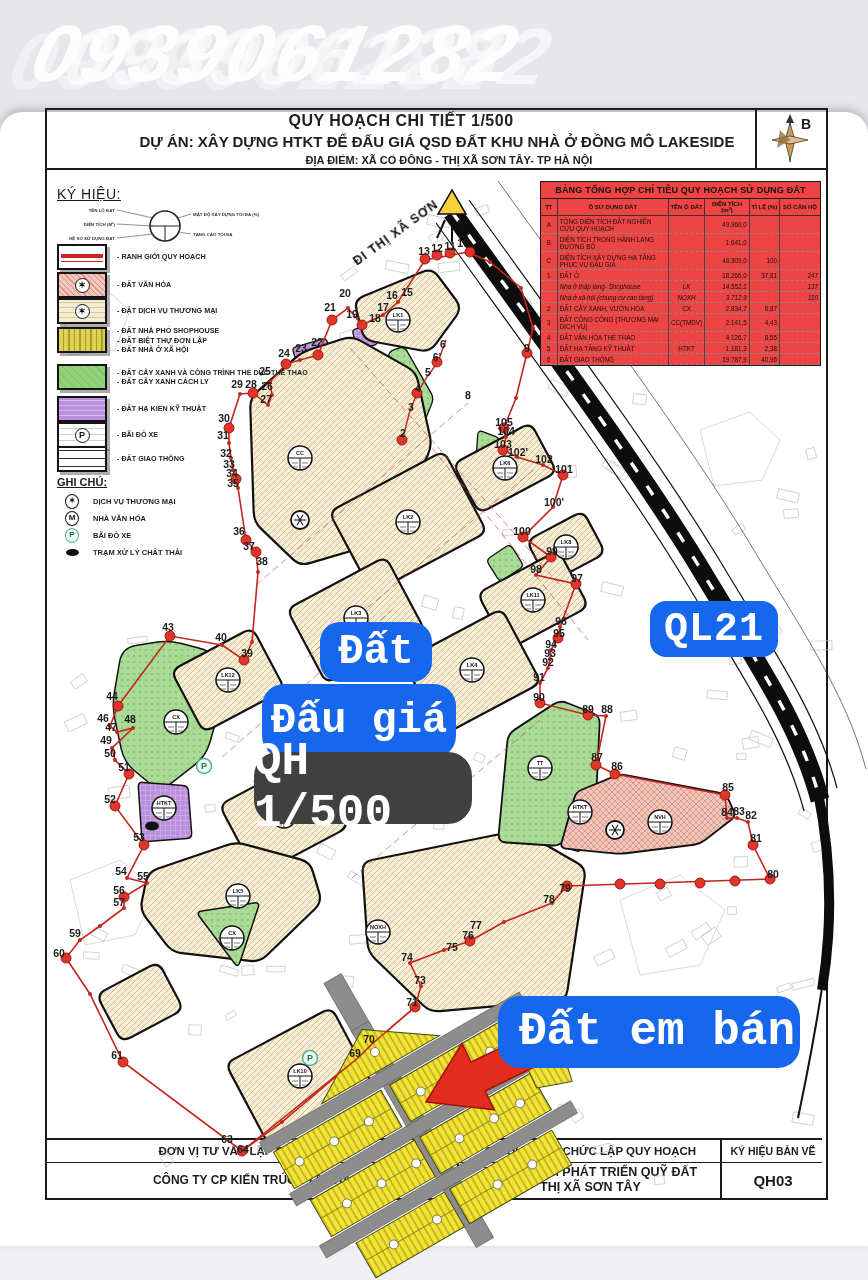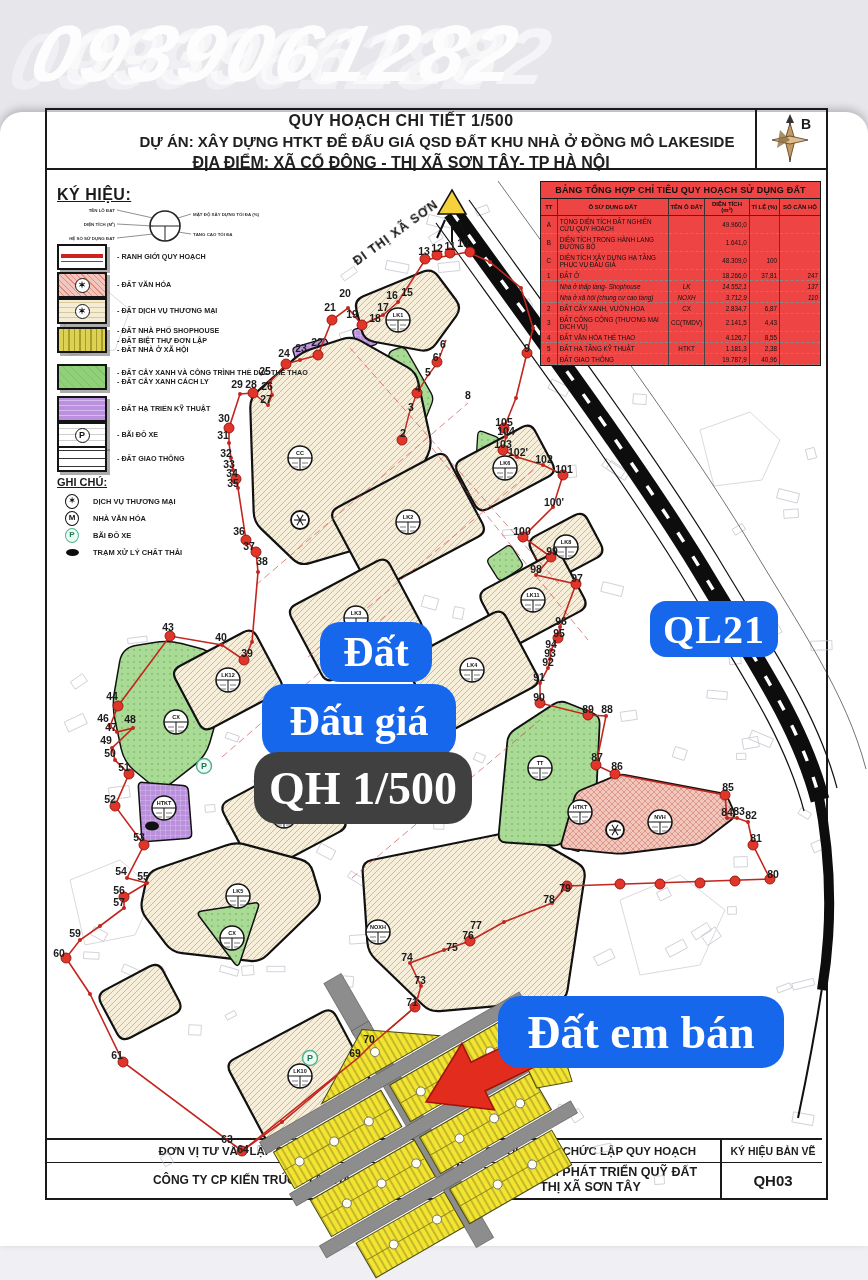--- a/index.html
+++ b/index.html
@@ -12,37 +12,37 @@
   
   .sheet{position:absolute;left:0;top:112px;width:868px;height:1134px;background:#ffffff;
     border-radius:22px 22px 0 0;box-shadow:0 -3px 8px rgba(0,0,0,.22);z-index:2;}
   .bottom-strip{position:absolute;left:0;top:1246px;width:868px;height:34px;background:#f0f0f4;z-index:1;}
   
   .frame{position:absolute;left:45px;top:108px;width:779px;height:1088px;border:2px solid #1a1a1a;z-index:3;background:transparent;}
   .titleblock{position:absolute;left:0;top:0;width:100%;height:58px;border-bottom:2px solid #1a1a1a;}
   .tb-line{position:absolute;left:0;width:708px;text-align:center;color:#202020;}
   .tb-1{top:2px;font-size:16px;font-weight:bold;letter-spacing:.5px;}
   .tb-2{top:23px;font-size:15px;font-weight:bold;padding-left:36px;}
-  .tb-3{top:44px;font-size:16px;font-weight:600;}
+  .tb-3{top:44px;font-size:11px;font-weight:600;padding-left:48px;}
   .compass-cell{position:absolute;right:0;top:0;width:69px;height:58px;border-left:2px solid #1a1a1a;}
   
   .footerblock{position:absolute;left:0;top:1028px;width:775px;height:58px;border-top:2px solid #1a1a1a;z-index:4;background:#fff;}
   .fcell{position:absolute;display:flex;align-items:center;justify-content:center;text-align:center;color:#1c1c1c;}
   .fc1t{left:0;top:0;width:410px;height:22px;font-size:11.5px;font-weight:600;}
   .fc1b{left:0;top:22px;width:410px;height:36px;font-size:12px;font-weight:600;}
   .fc2t{left:410px;top:0;width:263px;height:22px;border-left:2px solid #1a1a1a;font-size:11.5px;font-weight:600;}
   .fc2b{left:410px;top:22px;width:263px;height:36px;border-left:2px solid #1a1a1a;font-size:12.5px;font-weight:bold;flex-direction:column;line-height:15px;}
   .fc3t{left:673px;top:0;width:102px;height:22px;border-left:2px solid #1a1a1a;font-size:10.5px;font-weight:600;}
   .fc3b{left:673px;top:22px;width:102px;height:36px;border-left:2px solid #1a1a1a;font-size:15px;font-weight:600;}
   .frow-div{position:absolute;left:0;top:22px;width:775px;height:0;border-top:1.5px solid #1a1a1a;}
   
   #map-svg{position:absolute;left:0;top:0;width:868px;height:1280px;z-index:5;pointer-events:none;}
   
   .legend{position:absolute;left:57px;top:186px;width:256px;z-index:6;color:#1b1b1b;}
-  .legend-h{font-size:16px;font-weight:bold;text-decoration:underline;letter-spacing:.5px;}
+  .legend-h{font-size:14px;font-weight:normal;text-decoration:underline;letter-spacing:.5px;}
   .lg-item{position:absolute;left:0;display:flex;align-items:center;}
   .sw{width:46px;height:22px;border:2px solid #141414;box-shadow:3px 3px 0 rgba(90,90,90,.5);
       flex:none;position:relative;display:flex;align-items:center;justify-content:center;background:#fff;}
   .sw-boundary::before{content:"";position:absolute;left:2px;right:2px;top:8px;height:4px;background:#c22;}
   .sw-boundary::after{content:"";position:absolute;left:2px;right:2px;top:15px;height:1px;background:#c22;}
   .sw-culture{background:repeating-linear-gradient(45deg,#f2c6bd 0 3px,#de8d7e 3px 4px),#f2c6bd;}
   .sw-commerce{background:repeating-linear-gradient(0deg,#f4ecd4 0 4px,#d9c89a 4px 5px),#f4ecd4;}
   .sw-housing{background:repeating-linear-gradient(90deg,#dcd153 0 4px,#a99d27 4px 5.5px),#dcd153;}
   .sw-green{background:repeating-linear-gradient(45deg,#90d078 0 5px,#7cc264 5px 6px),#90d078;}
   .sw-infra{background:repeating-linear-gradient(0deg,#bb90de 0 4px,#d7bdef 4px 5px),repeating-linear-gradient(90deg,rgba(255,255,255,.35) 0 4px,rgba(120,70,160,.4) 4px 5px),#bb90de;}
@@ -62,21 +62,21 @@
   .sumtable{position:absolute;left:540px;top:181px;width:279px;background:#ef4444;border:1.5px solid #1a1a1a;z-index:6;}
   .st-title{font-size:9px;font-weight:bold;text-align:center;padding:3px 0;border-bottom:1.5px solid #1a1a1a;color:#111;letter-spacing:.2px;}
   .sumtable table{border-collapse:collapse;width:100%;table-layout:fixed;}
   .sumtable th{font-size:6px;font-weight:bold;border-right:1px solid #333;border-bottom:1.2px solid #333;padding:2px 1px;color:#111;}
   .sumtable td{font-size:6.3px;border-right:1px solid #444;border-bottom:1px dashed #888;padding:1.5px 2px;color:#111;}
   .sumtable .c{text-align:center;} .sumtable .r{text-align:right;}
   .sumtable tr.sub td{font-style:italic;}
   .sumtable th:last-child,.sumtable td:last-child{border-right:none;}
   
   .bubble{position:absolute;z-index:20;display:flex;align-items:center;justify-content:center;
-    color:#fff;font-weight:bold;font-family:Liberation Serif, serif;}
+    color:#fff;font-weight:bold;font-family:Liberation Mono, monospace;}
   #bub-dat{left:320px;top:622px;width:112px;height:60px;border-radius:20px;font-size:42px;}
   #bub-daugia{left:262px;top:684px;width:194px;height:74px;border-radius:22px;font-size:42px;}
   #bub-qh{left:254px;top:752px;width:218px;height:72px;border-radius:24px;font-size:46px;}
   #bub-ql21{left:650px;top:601px;width:128px;height:56px;border-radius:16px;font-size:40px;letter-spacing:1px;}
   #bub-datban{left:498px;top:996px;width:286px;height:72px;border-radius:22px;font-size:46px;}
   #arrow-svg{position:absolute;left:0;top:0;width:868px;height:1280px;z-index:19;pointer-events:none;}
 </style>
 </head>
 <body>
 
@@ -804,21 +804,21 @@
         <div class="lg-item" style="top: 178px;">
           <div class="sw sw-green"></div>
           <div class="lg-lines">
             <div>- ĐẤT CÂY XANH VÀ CÔNG TRÌNH THỂ DỤC THỂ THAO</div>
             <div>- ĐẤT CÂY XANH CÁCH LY</div>
           </div>
         </div>
         <div class="lg-item" style="top: 210px;">
           <div class="sw sw-infra"></div>
           <div class="lg-lines">
-            <div>- ĐẤT HẠ TRIỂN KỸ THUẬT</div>
+            <div>- ĐẤT HẠ KIẾN KỸ THUẬT</div>
           </div>
         </div>
         <div class="lg-item" style="top: 236px;">
           <div class="sw sw-parking">
             <span class="symcirc">P</span>
           </div>
           <div class="lg-lines">
             <div>- BÃI ĐỖ XE</div>
           </div>
         </div>
@@ -975,15 +975,15 @@
   <svg id="arrow-svg">
       <g transform="translate(426,1102) rotate(-26)">
         <path d="M0,0 L58,-37 L58,-16 L172,-16 L172,16 L58,16 L58,37 Z" fill="#e22c1e" stroke="#9e1208" stroke-width="1.5"></path>
       </g>
     </svg>
 
   <div class="bubble" id="bub-dat" style="background: rgb(23, 103, 236);">Đất</div>
   <div class="bubble" id="bub-daugia" style="background: rgb(23, 103, 236);">Đấu giá</div>
   <div class="bubble" id="bub-qh" style="background: #404040;">QH 1/500</div>
   <div class="bubble" id="bub-ql21" style="background: rgb(23, 103, 236);">QL21</div>
-  <div class="bubble" id="bub-datban" style="background: rgb(23, 103, 236);">Đất em bán</div>
+  <div class="bubble" id="bub-datban" style="background: rgb(23, 103, 236); padding-left: 16px;">Đất em bán</div>
 
 </div>
 
 </body></html>

